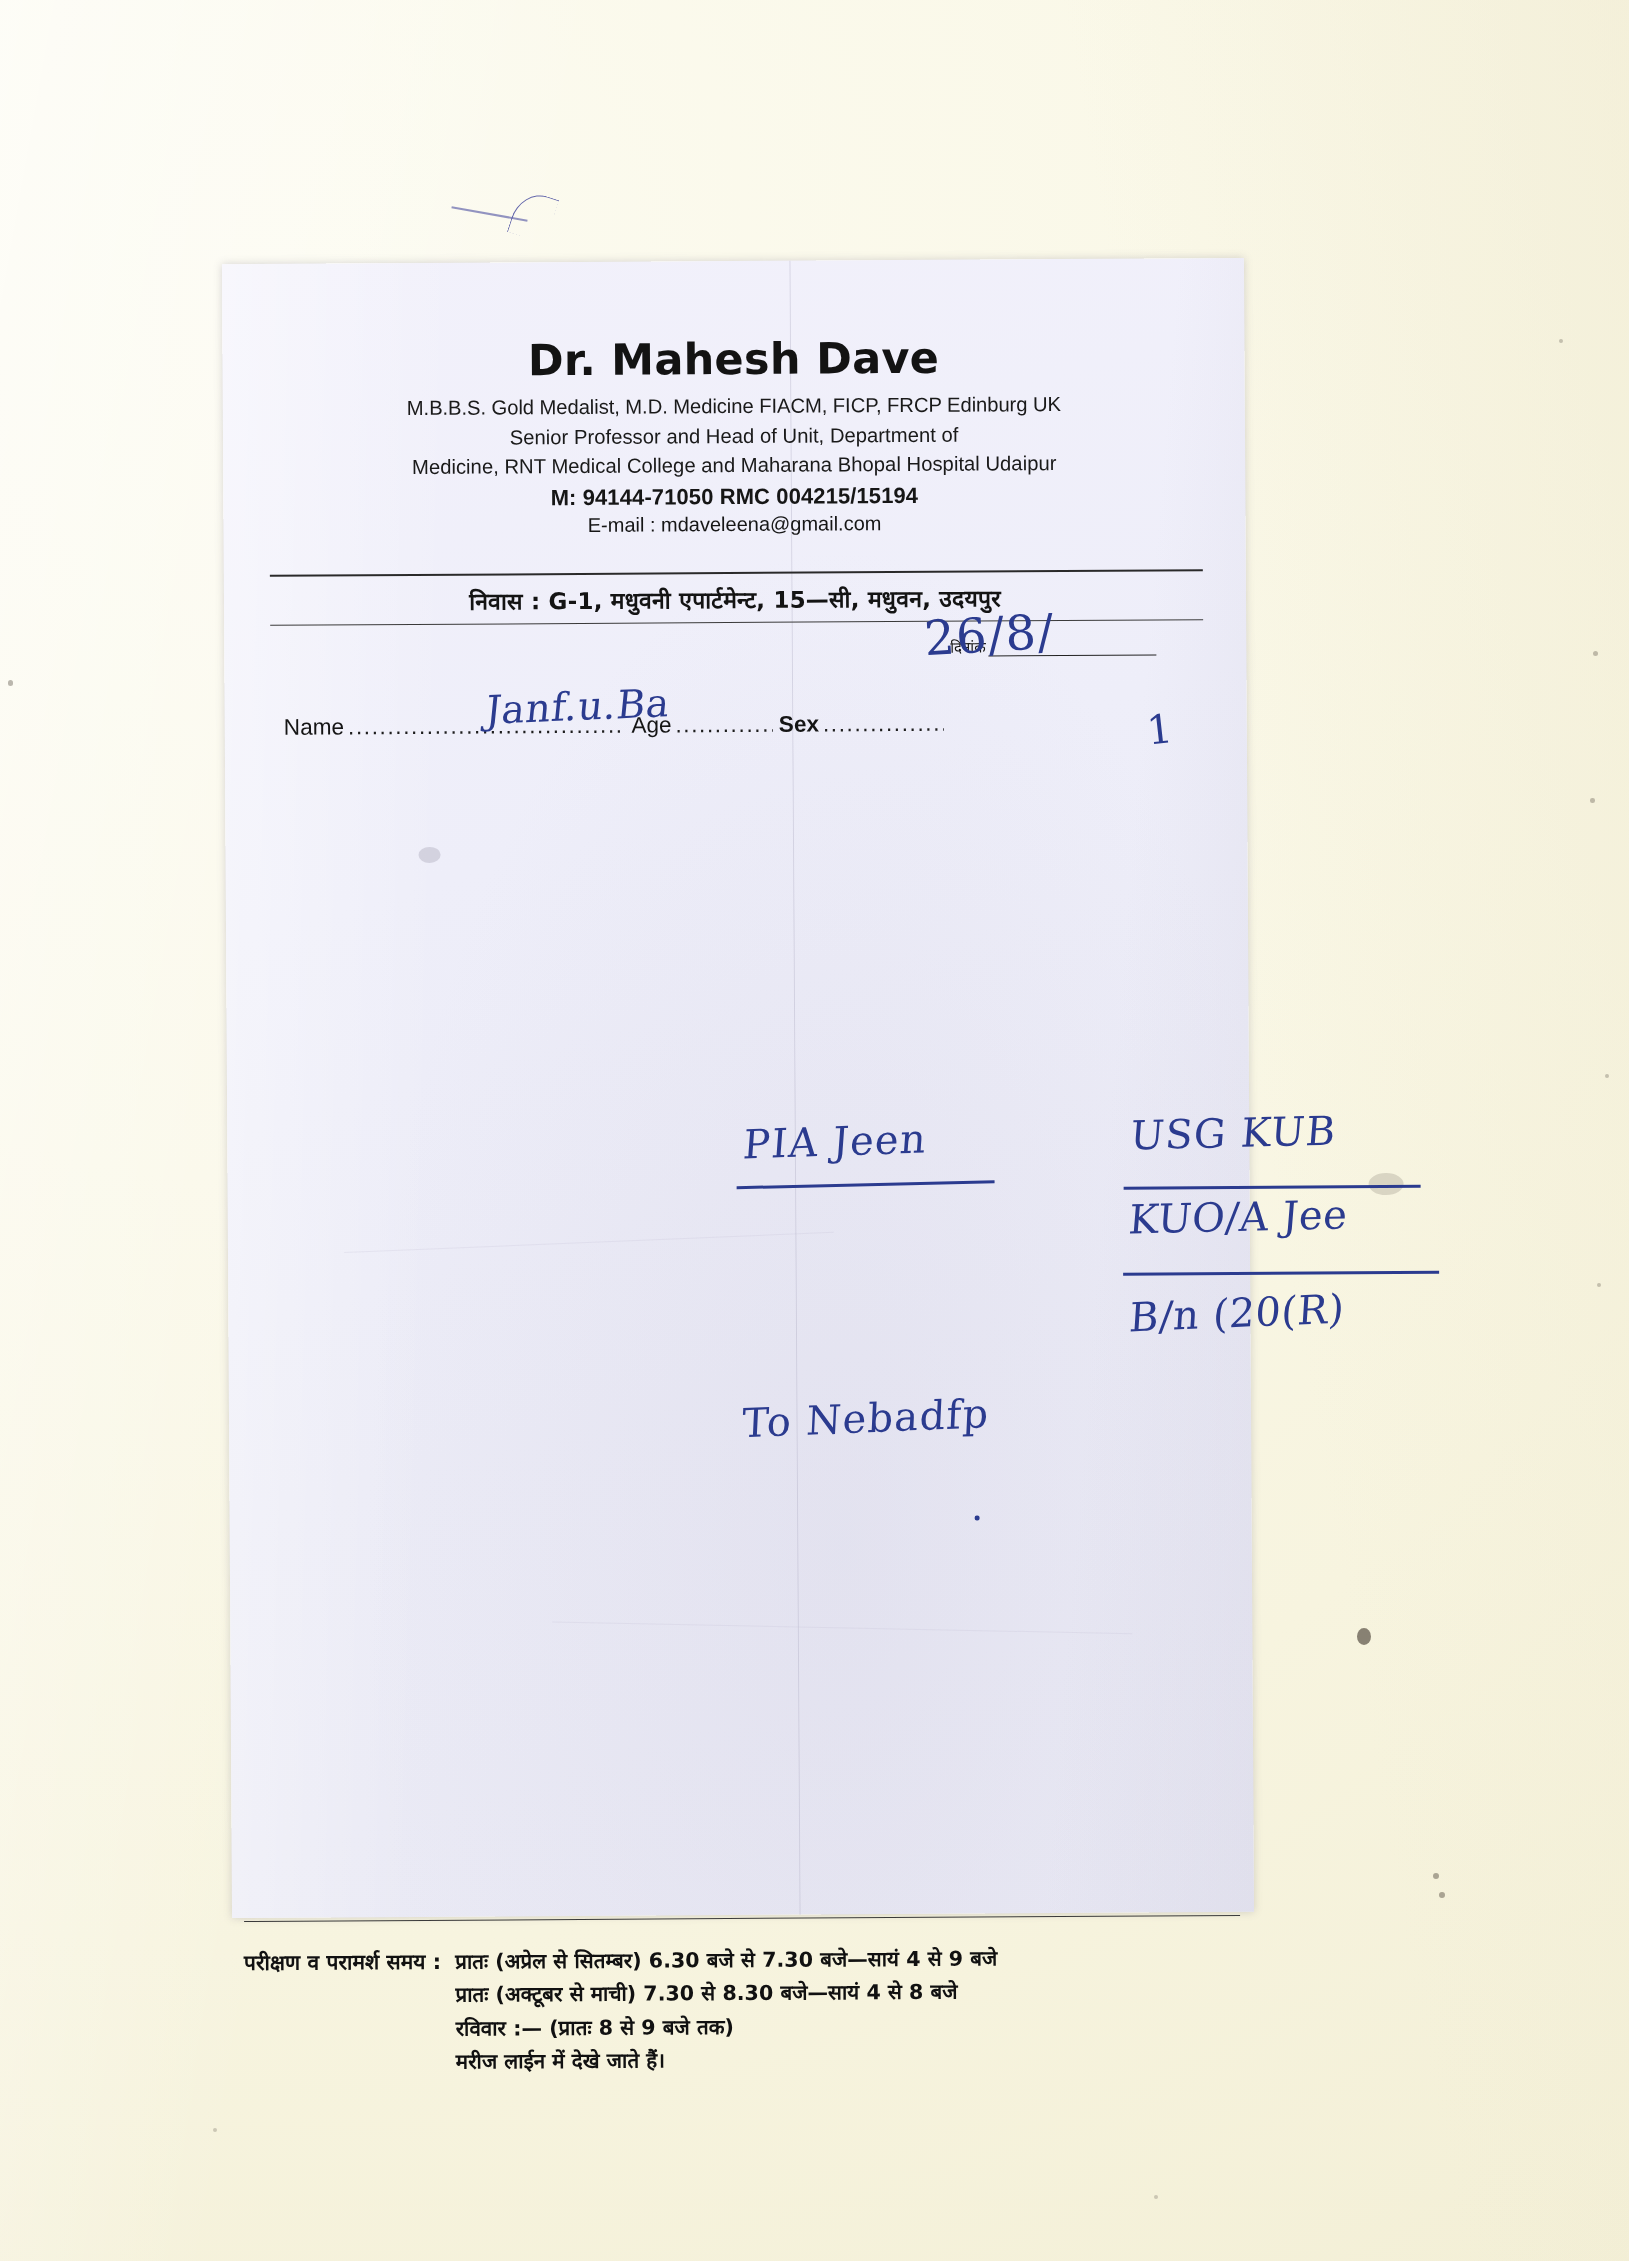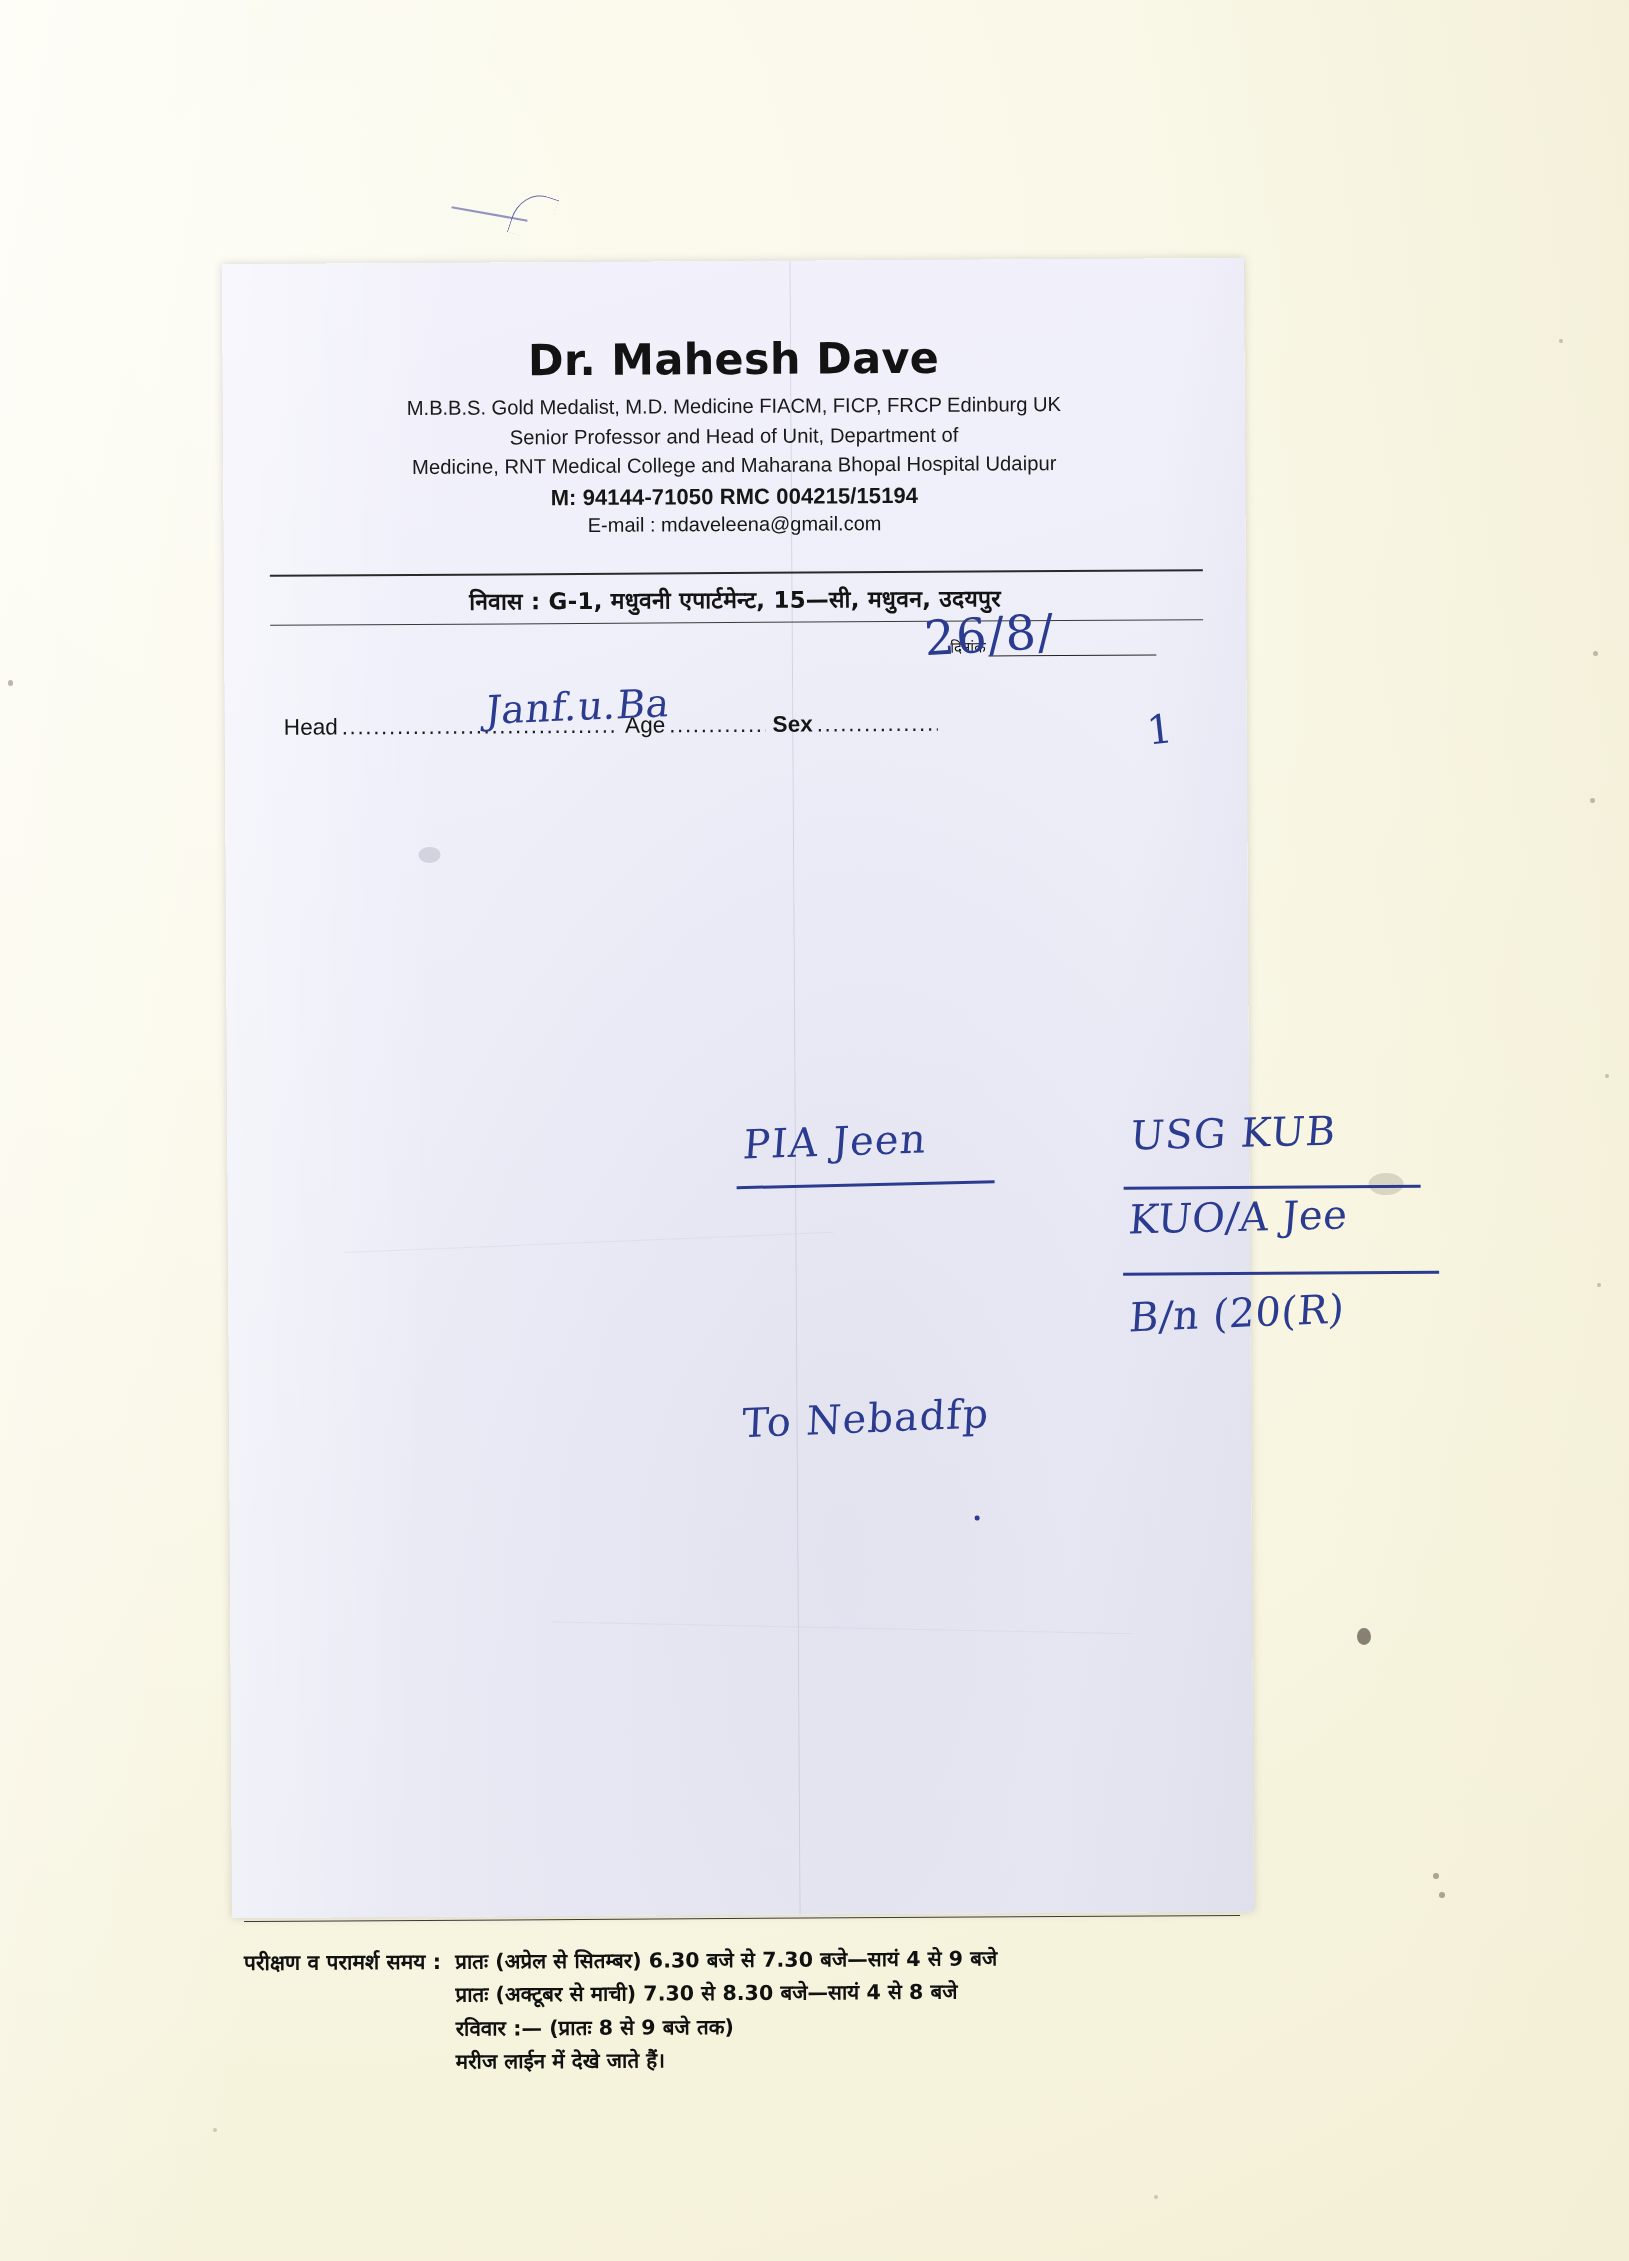--- a/index.html
+++ b/index.html
@@ -371,21 +371,21 @@
   <div id="address-line" style="top:322px;">निवास : G-1, मधुवनी एपार्टमेन्ट, 15—सी, मधुवन, उदयपुर</div>
   <div class="rule thin" style="top:361px;"></div>
 
   <div id="date-row">
     <span id="date-label">दिनांक</span>
     <span id="date-underline"></span>
   </div>
   <div id="date-hw" class="hw">26/8/</div>
 
   <div id="name-row">
-    <span class="field-label">Head</span>
+    <span class="field-label">Name</span>
     <span class="dots" id="name-dots">.................................................</span>
     <span class="field-label" style="padding-left:6.4px;">Age</span>
     <span class="dots" id="age-dots">.................................................</span>
     <span class="field-label" style="padding-left:6.4px;font-weight:bold;">Sex</span>
     <span class="dots" id="sex-dots">.................................................</span>
   </div>
   <div class="hw" id="hw-name">Janf.u.Ba</div>
   <div class="hw" id="hw-age">1</div>
 
   <div class="hw" id="hw-left-1">PIA Jeen</div>

